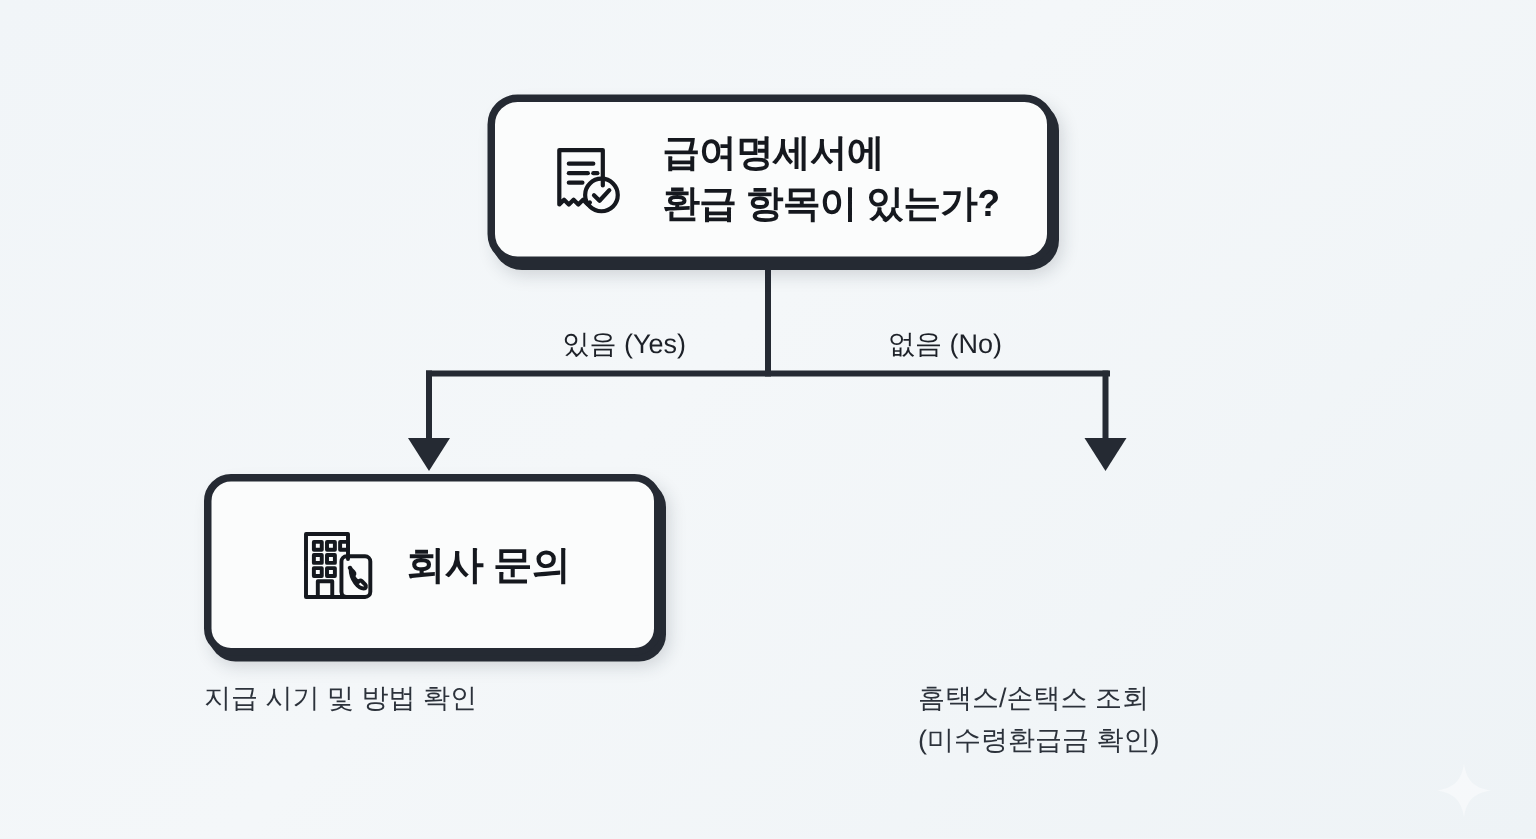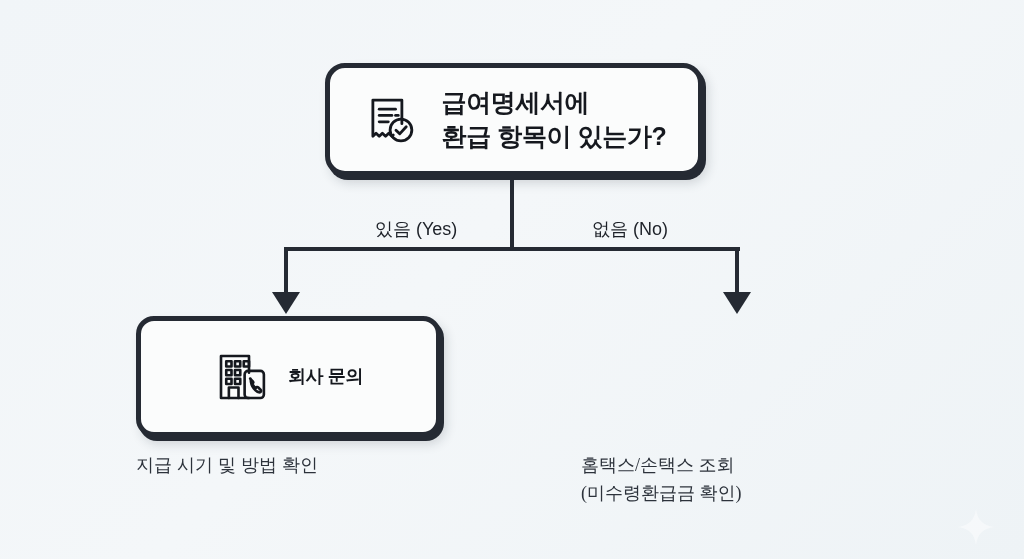--- a/index.html
+++ b/index.html
@@ -74,21 +74,21 @@
     letter-spacing: -0.4px;
     white-space: pre-line;
     line-height: 1.34;
   }
   #node-root .node-label {
     font-size: 25px;
     text-align: left;
   }
   #node-left .node-label,
   #node-right .node-label {
-    font-size: 18px;
+    font-size: 26px;
   }
 
   
   .edge-label {
     position: absolute;
     color: #1d2128;
     font-size: 18px;
     white-space: nowrap;
   }
   #edge-label-yes { left: 332px; top: 217px; margin-left: 43px; }
@@ -96,21 +96,21 @@
 
   
   .caption {
     position: absolute;
     color: #2c323b;
     font-size: 18px;
     line-height: 1.55;
     white-space: pre-line;
   }
   #caption-left  { left: 136px; top: 452px; width: 305px; }
-  #caption-right { left: 581px; top: 452px; width: 305px; font-family: Liberation Serif, serif; }
+  #caption-right { left: 612px; top: 452px; width: 305px; }
 
   
   #sparkle {
     position: absolute;
     left: 952px;
     top: 503px;
     width: 48px;
     height: 48px;
     opacity: 0.5;
   }

